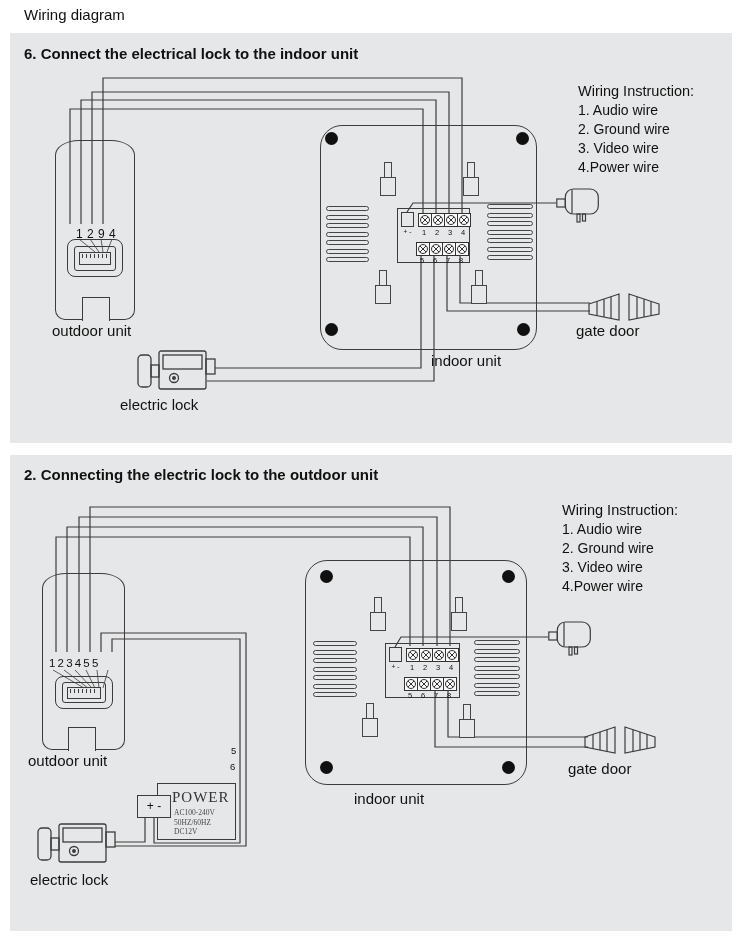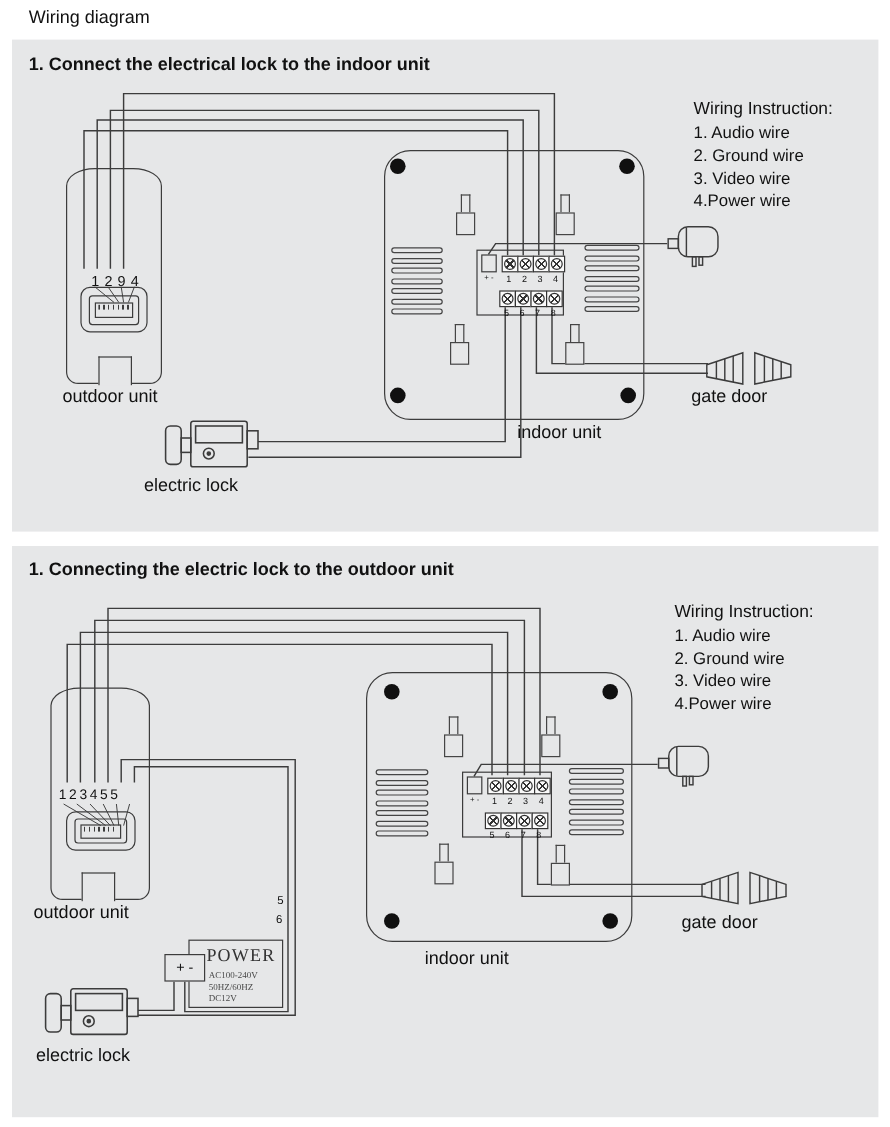--- a/index.html
+++ b/index.html
@@ -87,21 +87,21 @@
       <line x1="112" y1="239" x2="107" y2="252"></line>
     <line x1="53" y1="670" x2="84" y2="688"></line>
       <line x1="64" y1="670" x2="88" y2="688"></line>
     <line x1="75" y1="670" x2="92" y2="688"></line>
       <line x1="86" y1="670" x2="95" y2="688"></line>
     <line x1="97" y1="670" x2="99" y2="688"></line>
       <line x1="108" y1="670" x2="103" y2="688"></line>
   </g>
 </svg>
 
-<div class="hdr" style="left:24px;top:45px;">1. Connect the electrical lock to the indoor unit</div>
+<div class="hdr" style="left:24px;top:45px;">6. Connect the electrical lock to the indoor unit</div>
 
 <div class="instr" style="left:578px;top:82px;">
   <div class="t">Wiring Instruction:</div>
   <div>1. Audio wire</div>
   <div>2. Ground wire</div>
   <div>3. Video wire</div>
   <div>4.Power wire</div>
 </div>
 
 <div class="outline u-outdoor" style="left:55px;top:140px;width:80px;height:180px;"></div>
@@ -192,21 +192,21 @@
     <rect x="15" y="16" width="8" height="12"></rect>
     <rect x="23" y="2" width="47" height="38" rx="2"></rect>
     <rect x="27" y="6" width="39" height="14"></rect>
     <circle cx="38" cy="29" r="4.5"></circle>
     <circle cx="38" cy="29" r="1.3" fill="#3c3c3c"></circle>
     <rect x="70" y="10" width="9" height="15"></rect>
   </g>
 </svg>
 <div class="lbl" style="left:120px;top:396px;">electric lock</div>
 
-<div class="hdr" style="left:24px;top:466px;">1. Connecting the electric lock to the outdoor unit</div>
+<div class="hdr" style="left:24px;top:466px;">2. Connecting the electric lock to the outdoor unit</div>
 
 <div class="instr" style="left:562px;top:501px;">
   <div class="t">Wiring Instruction:</div>
   <div>1. Audio wire</div>
   <div>2. Ground wire</div>
   <div>3. Video wire</div>
   <div>4.Power wire</div>
 </div>
 
 <div class="outline u-outdoor" style="left:42px;top:573px;width:83px;height:177px;"></div>

